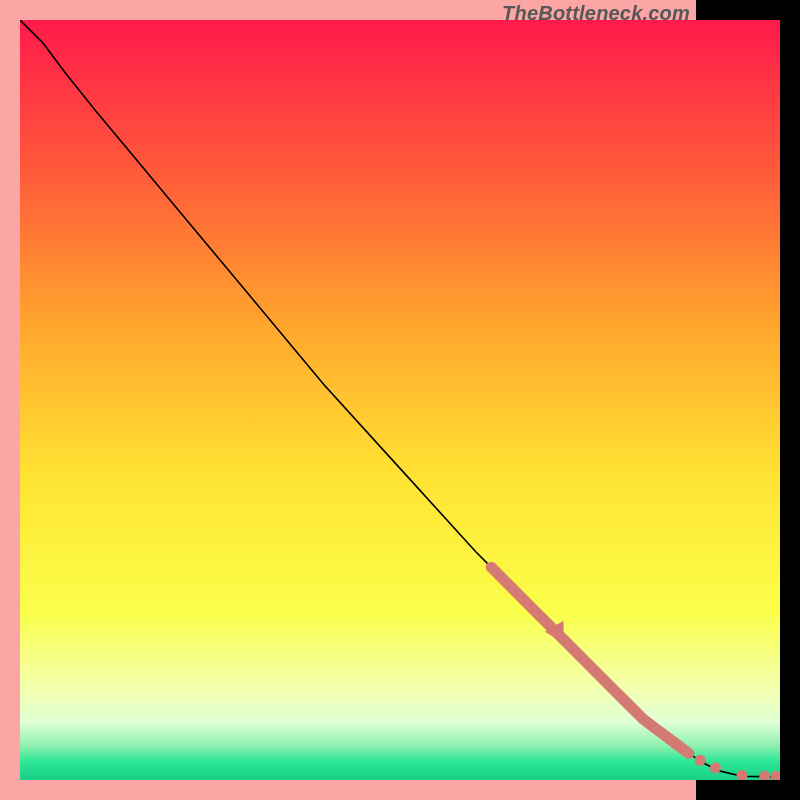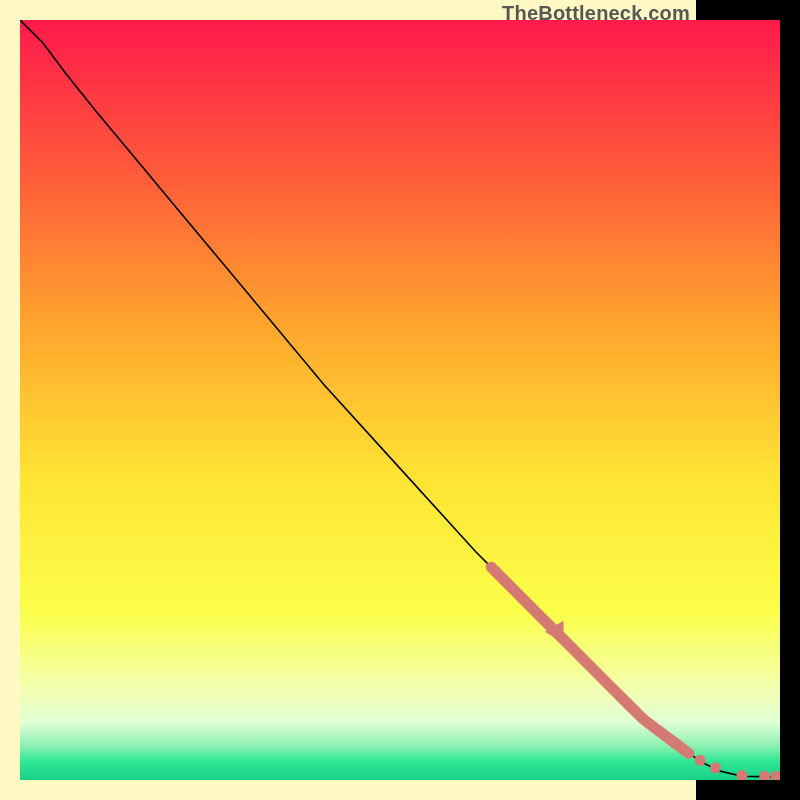--- a/index.html
+++ b/index.html
@@ -8,21 +8,22 @@
     width: 800px;
     height: 800px;
     overflow: hidden;
     background: #000;
     font-family: Arial, Helvetica, sans-serif;
   }
   .frame {
     position: relative;
     width: 696px;
     height: 800px;
-    background: #fef9c3;
+    background: #fca5a5;
+    font-style: italic;
   }
   .plot {
     position: absolute;
     left: 20px;
     top: 20px;
     width: 760px;
     height: 760px;
     
   }
   .watermark {

